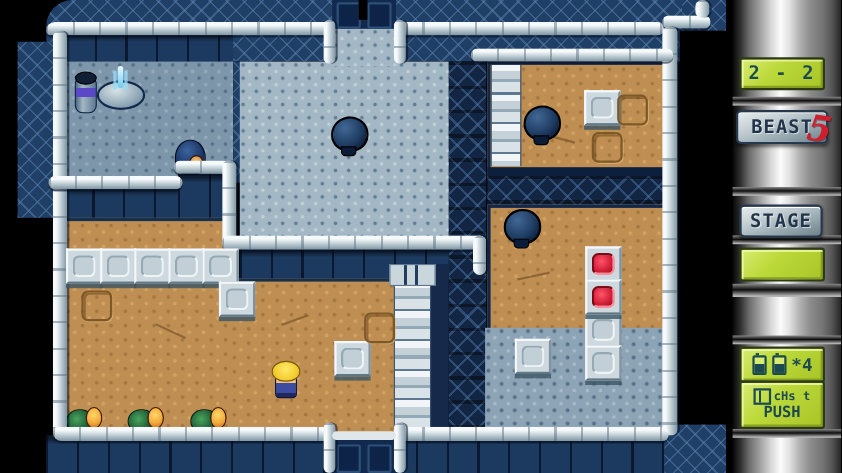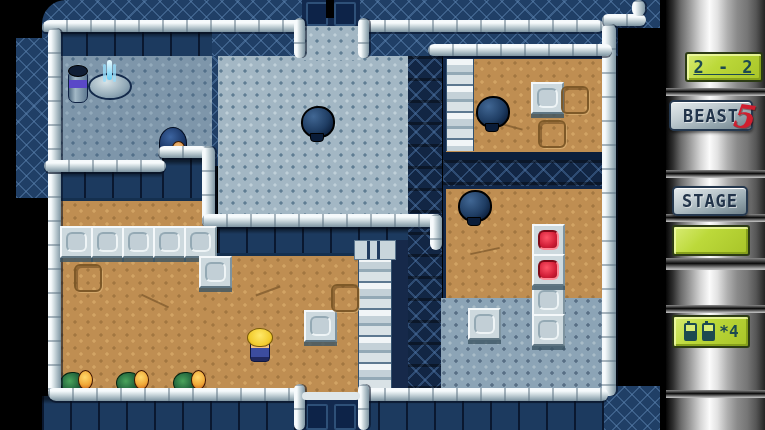--- a/index.html
+++ b/index.html
@@ -244,27 +244,34 @@
 
   <aside id="sidebar">
     <div id="pipe-bg"></div>
     <div class="ring" style="top:88px;"></div>
     <div class="ring" style="top:170px;"></div>
     <div class="ring" style="top:214px;"></div>
     <div class="ring" style="top:258px;height:12px;"></div>
     <div class="ring" style="top:305px;"></div>
     <div class="ring" style="top:390px;"></div>
 
-    <div class="lcd" style="left:25px;top:52px;width:74px;height:26px;letter-spacing:2px;text-decoration:underline;">2 - 2</div>
+    <div class="lcd" style="left:12px;top:52px;width:74px;height:26px;letter-spacing:2px;">2 - 2</div>
 
     <div class="plaque" style="left:9px;top:100px;width:80px;height:27px;">BEAST</div>
     <div class="mark5" style="left:74px;top:98px;">5</div>
 
     <div class="plaque" style="left:12px;top:186px;width:72px;height:26px;">STAGE</div>
     <div class="lcd" style="left:12px;top:225px;width:74px;height:27px;"></div>
 
     <div class="lcd" style="left:12px;top:315px;width:74px;height:29px;gap:3px;font-size:16px;">
       <span class="battery"></span>
         <span class="battery"></span>
       <span>*4</span>
     </div>
+    <div class="lcd" style="left:12px;top:346px;width:74px;height:40px;flex-direction:column;font-size:14px;line-height:15px;">
+      <div class="iconrow">
+        <span class="tool-chip"></span>
+        <span style="font-size:11px;">cHs t</span>
+      </div>
+      <div>PUSH</div>
+    </div>
   </aside>
 </div>
 
 </body></html>

